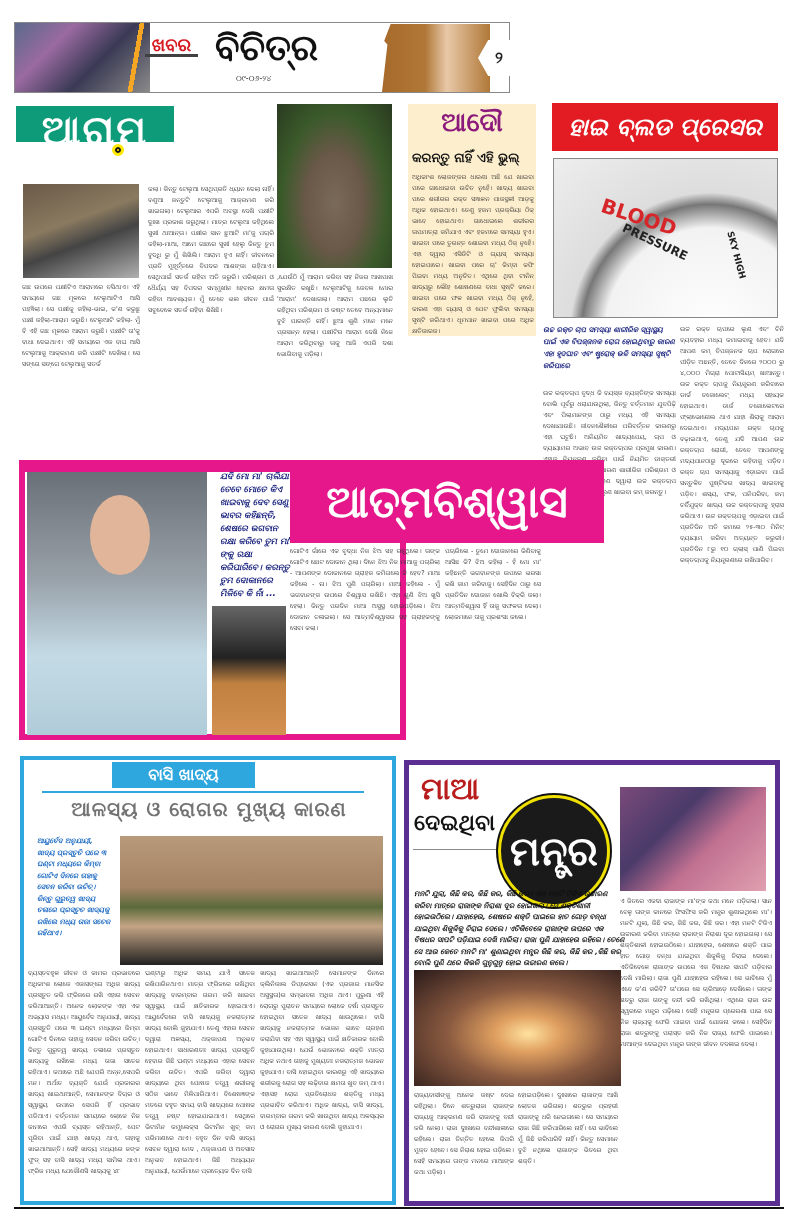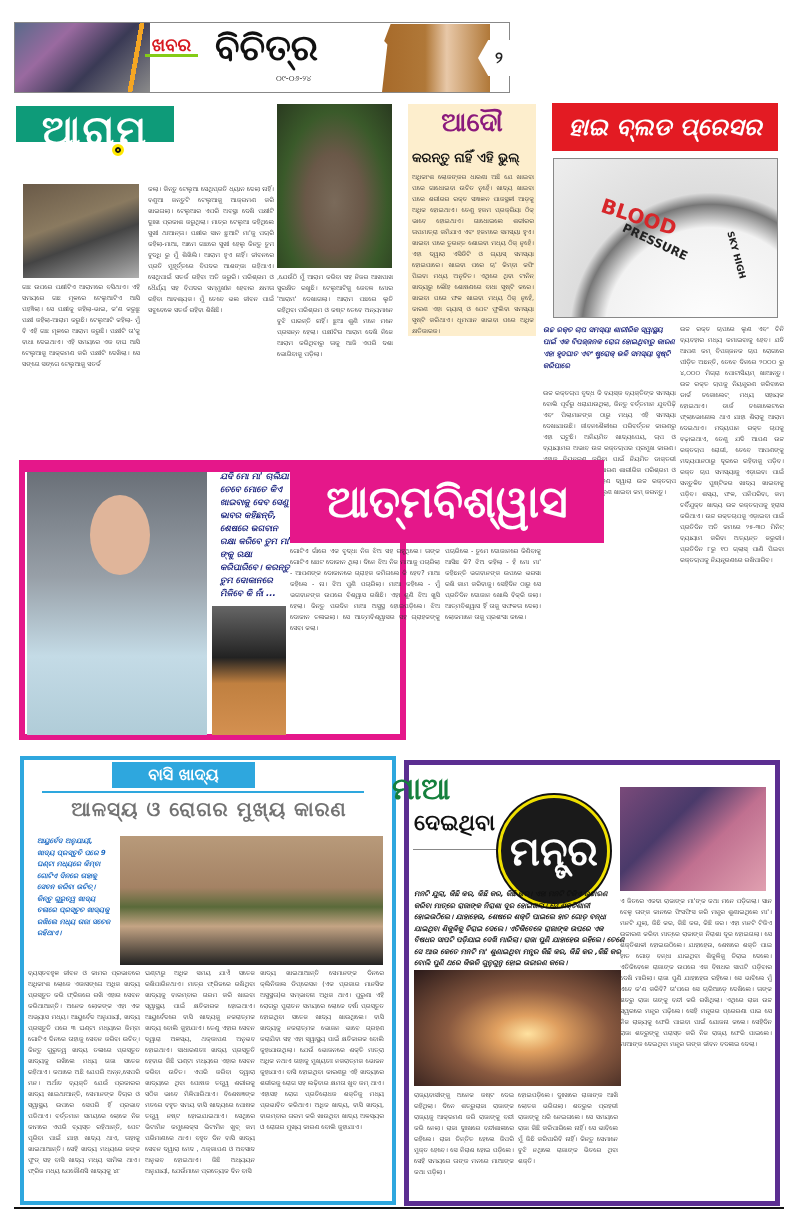--- a/index.html
+++ b/index.html
@@ -5,23 +5,23 @@
   * { box-sizing: border-box; margin: 0; padding: 0; }
   body { width: 800px; height: 1212px; background: #fff; font-family: "DejaVu Sans", sans-serif; position: relative; overflow: hidden; color: #222; }
   .abs { position: absolute; }
   .txt { font-size: 6.4px; line-height: 11px; color: #333; text-align: justify; overflow: hidden; }
   .photo { overflow: hidden; }
   #masthead-full { left: 14px; top: 22px; width: 496px; height: 71px; border: 1px solid #888; }
   .film-img { left: 15px; top: 23px; width: 135px; height: 69px;
     background: linear-gradient(135deg,#5a6a8a 0%,#9a6aa0 30%,#3a3a55 60%,#8a8a8a 100%); }
   .film-wedge { left: 118px; top: 23px; width: 36px; height: 69px;
     background: linear-gradient(100deg, transparent 0 45%, #f5a623 45% 55%, transparent 55%); }
-  .logo { left: 145px; top: 33px; width: 53px; height: 24px; font-weight: bold; color: #d71920; font-size: 18px; line-height: 24px; border-bottom: 3px solid #84cc16; text-align: center; }
+  .logo { left: 145px; top: 33px; width: 53px; height: 24px; font-weight: bold; color: #d71920; font-size: 18px; line-height: 24px; border-bottom: 3px solid #404040; text-align: center; }
   .section-title { left: 215px; top: 28px; font-size: 36px; font-weight: bold; color: #111; line-height: 40px; }
-  .date { left: 236px; top: 74px; font-size: 8px; color: #222; margin-left: 40px; }
+  .date { left: 236px; top: 74px; font-size: 8px; color: #222; }
   .actress { left: 382px; top: 24px; width: 108px; height: 68px;
     background: linear-gradient(90deg,#a76a2a 0%,#b07838 40%,#e8c8a8 60%,#b07838 100%); clip-path: polygon(8% 0,100% 0,100% 100%,0 100%,5% 30%,2% 25%); }
   .page-num { left: 478px; top: 40px; width: 34px; height: 36px; background: #fff; clip-path: polygon(30% 0,100% 0,100% 100%,30% 100%,0 50%);
     font-size: 16px; font-weight: bold; text-align: center; line-height: 36px; padding-left: 8px; }
 
   
   .aaram-head { left: 16px; top: 106px; width: 158px; height: 36px; background: #0e9b79; color: #fff; font-size: 40px; font-weight: bold; line-height: 48px; text-align: center; letter-spacing: 2px; }
   .eye { left: 112px; top: 144px; width: 12px; height: 12px; border-radius: 50%; background: #ffe800; border: 3px solid #ffe800; box-shadow: inset 0 0 0 2px #111; }
   .bird-img { left: 23px; top: 184px; width: 116px; height: 94px; background: linear-gradient(160deg,#6a5a48 0%,#8a7a60 40%,#444 60%,#b0b0b0 100%); }
   .rabbit-img { left: 277px; top: 104px; width: 115px; height: 164px; background: radial-gradient(ellipse at 50% 60%,#7a6a5a 0%,#6a5848 35%,#3a5a2a 65%,#2a3a20 100%); }
@@ -50,21 +50,21 @@
   
   .basi-frame { left: 20px; top: 756px; width: 376px; height: 449px; border: 4px solid #2ea7de; }
   .basi-label { left: 112px; top: 762px; width: 143px; height: 26px; background: #2ea7de; color: #fff; font-size: 16px; font-weight: bold; line-height: 26px; text-align: center; }
   .basi-rule { left: 42px; top: 791px; width: 322px; height: 2px; background: #2ea7de; }
   .basi-headline { left: 28px; top: 797px; width: 362px; font-size: 20px; font-weight: bold; color: #737373; text-align: center; letter-spacing: 1px; }
   .basi-side { left: 37px; top: 836px; width: 75px; font-size: 7px; line-height: 11.5px; font-weight: bold; font-style: italic; color: #1565c0; }
   .sofa-img { left: 120px; top: 836px; width: 263px; height: 129px; background: linear-gradient(180deg,#b89a7a 0%,#a48264 40%,#5a6a3a 55%,#c4a484 70%,#222 100%); }
 
   
   .mantra-frame { left: 404px; top: 760px; width: 376px; height: 446px; border: 5px solid #5b2e91; }
-  .mantra-title1 { left: 392px; top: 772px; font-size: 30px; font-weight: bold; color: #15803d; line-height: 34px; }
+  .mantra-title1 { left: 421px; top: 772px; font-size: 30px; font-weight: bold; color: #b91c1c; line-height: 34px; }
   .mantra-title2 { left: 414px; top: 808px; font-size: 22px; font-weight: bold; color: #111; line-height: 30px; }
   .mantra-circle { left: 498px; top: 795px; width: 112px; height: 112px; border-radius: 50%; background: #1a1a1a; border: 3px solid #f0e000; box-shadow: 0 0 0 2px #111; color: #fff; font-size: 40px; font-weight: bold; text-align: center; line-height: 106px; }
   .mantra-rule { left: 413px; top: 849px; width: 86px; height: 1px; background: #888; }
   .mantra-quote { left: 414px; top: 855px; width: 212px; font-size: 7.2px; line-height: 11.5px; font-weight: bold; font-style: italic; color: #111; margin-top: 33px; }
   .kings-img { left: 620px; top: 787px; width: 146px; height: 104px; background: linear-gradient(135deg,#7a4a7a 0%,#4a3a6a 35%,#c07090 60%,#e0a0b0 100%); }
   .rosary-img { left: 414px; top: 970px; width: 207px; height: 116px; background: radial-gradient(ellipse at 55% 55%,#ffe2a0 0%,#e0a060 20%,#8a5a40 50%,#2a1a1a 100%); }
 
   .bottom-rule { left: 14px; top: 1207px; width: 770px; height: 2px; background: #111; }
 </style>
 </head>
@@ -107,21 +107,21 @@
 <div class="abs quote">ଯଦି ମୋ ମା' ଚାଲିଯାଏ ତେବେ ମୋତେ କିଏ ଖାଇବାକୁ ଦେବ ସେଣୁ ଭାବର କହିଛନ୍ତି, ଶେଷରେ ଭଗବାନ ରକ୍ଷା କରିବେ ତୁମ ମା' ଙ୍କୁ ରକ୍ଷା କରିପାରିବେ। କରନ୍ତୁ ତୁମ ଦୋକାନରେ ମିଳିବେ କି ନାଁ ...</div>
 <div class="abs photo cat-img"></div>
 <div class="abs atma-head">ଆତ୍ମବିଶ୍ୱାସ</div>
 <div class="abs txt" style="left:290px;top:546px;width:150px;height:188px;">ଗୋଟିଏ ଗାଁରେ ଏକ ବୃଦ୍ଧା ନିଜ ଝିଅ ସହ ରହୁଥିଲେ। ତାଙ୍କ ଗୋଟିଏ ଛୋଟ ଦୋକାନ ଥିଲା। ଦିନେ ଝିଅ ନିଜ ମାଆକୁ ପଚାରିଲା - ଆପଣଙ୍କ ଦୋକାନରେ ଗ୍ରାହକ କମିଗଲେ କି ହେବ? ମାଆ କହିଲେ - ନା। ଝିଅ ପୁଣି ପଚାରିଲା। ମାଆ କହିଲେ - ମୁଁ ଭଗବାନଙ୍କ ଉପରେ ବିଶ୍ୱାସ ରଖିଛି। ଏହା ଶୁଣି ଝିଅ ଖୁସି ହେଲା। କିନ୍ତୁ ପରଦିନ ମାଆ ଅସୁସ୍ଥ ହୋଇପଡ଼ିଲେ। ଝିଅ ଦୋକାନ ଚଳାଇଲା। ସେ ଆତ୍ମବିଶ୍ୱାସର ସହ ଗ୍ରାହକଙ୍କୁ ସେବା କଲା।</div>
 <div class="abs txt" style="left:445px;top:546px;width:96px;height:188px;">ପଚାରିଲେ - ତୁମେ ଦୋକାନରେ କିଣିବାକୁ ଆସିଛ କି? ଝିଅ କହିଲା - ହଁ ମୋ ମା' କହିଛନ୍ତି ଭଗବାନଙ୍କ ଉପରେ ଭରସା ରଖି କାମ କରିବାକୁ। ସେହିଦିନ ଠାରୁ ସେ ପ୍ରତିଦିନ ଦୋକାନ ଖୋଲି ବିକ୍ରି କଲା। ଆତ୍ମବିଶ୍ୱାସ ହିଁ ତାକୁ ସଫଳତା ଦେଲା। ଲୋକମାନେ ତାକୁ ପ୍ରଶଂସା କଲେ।</div>
 
 <div class="abs basi-frame"></div>
 <div class="abs basi-label">ବାସି ଖାଦ୍ୟ</div>
 <div class="abs basi-rule"></div>
 <div class="abs basi-headline">ଆଳସ୍ୟ ଓ ରୋଗର ମୁଖ୍ୟ କାରଣ</div>
-<div class="abs basi-side">ଆୟୁର୍ବେଦ ଅନୁଯାୟୀ, ଖାଦ୍ୟ ପ୍ରସ୍ତୁତି ପରେ 9 ଘଣ୍ଟା ମଧ୍ୟରେ କିମ୍ବା ଗୋଟିଏ ଦିନରେ ତାହାକୁ ସେବନ କରିବା ଉଚିତ୍। କିନ୍ତୁ ଗୁରୁତ୍ୱ ଖାଦ୍ୟ ତଳାରେ ପ୍ରସ୍ତୁତ ଖାଦ୍ୟକୁ ରଖିଲେ ମଧ୍ୟ ତାଜା ସତେଜ ରହିଥାଏ।</div>
+<div class="abs basi-side">ଆୟୁର୍ବେଦ ଅନୁଯାୟୀ, ଖାଦ୍ୟ ପ୍ରସ୍ତୁତି ପରେ ୩ ଘଣ୍ଟା ମଧ୍ୟରେ କିମ୍ବା ଗୋଟିଏ ଦିନରେ ତାହାକୁ ସେବନ କରିବା ଉଚିତ୍। କିନ୍ତୁ ଗୁରୁତ୍ୱ ଖାଦ୍ୟ ତଳାରେ ପ୍ରସ୍ତୁତ ଖାଦ୍ୟକୁ ରଖିଲେ ମଧ୍ୟ ତାଜା ସତେଜ ରହିଥାଏ।</div>
 <div class="abs photo sofa-img"></div>
 <div class="abs txt" style="left:28px;top:968px;width:112px;height:234px;">ବ୍ୟସ୍ତବହୁଳ ଜୀବନ ଓ କାମର ପ୍ରଭାବରେ ଅଧିକାଂଶ ଲୋକେ ଏକାସଙ୍ଗେ ଅଧିକ ଖାଦ୍ୟ ପ୍ରସ୍ତୁତ କରି ଫ୍ରିଜରେ ରଖି ଏହାର ସେବନ କରିଥାଆନ୍ତି। ଅନେକ ଲୋକଙ୍କ ଏହା ଏକ ଅଭ୍ୟାସ ମଧ୍ୟ। ଆୟୁର୍ବେଦ ଅନୁଯାୟୀ, ଖାଦ୍ୟ ପ୍ରସ୍ତୁତି ପରେ ୩ ଘଣ୍ଟା ମଧ୍ୟରେ କିମ୍ବା ଗୋଟିଏ ଦିନରେ ତାହାକୁ ସେବନ କରିବା ଉଚିତ୍। କିନ୍ତୁ ଗୁରୁତ୍ୱ ଖାଦ୍ୟ ତଳାରେ ପ୍ରସ୍ତୁତ ଖାଦ୍ୟକୁ ରଖିଲେ ମଧ୍ୟ ତାଜା ସତେଜ ରହିଥାଏ। କଥାରେ ଅଛି ଯେପରି ଅନ୍ନ,ସେପରି ମନ। ଅର୍ଥାତ ବ୍ୟକ୍ତି ଯେଉଁ ପ୍ରକାରର ଖାଦ୍ୟ ଖାଇଥାଆନ୍ତି, ସେମାନଙ୍କ ବିଚାର ଓ ସ୍ୱାସ୍ଥ୍ୟ ଉପରେ ସେପରି ହିଁ ପ୍ରଭାବ ପଡିଥାଏ। ବର୍ତ୍ତମାନ ସମୟରେ ଲୋକେ ନିଜ କାମରେ ଏପରି ବ୍ୟସ୍ତ ରହିଥାନ୍ତି, ପେଟ ପୂରିବା ପାଇଁ ଯାହା ଖାଦ୍ୟ ଥାଏ, ତାହାକୁ ଖାଇଥାଆନ୍ତି। ସେହି ଖାଦ୍ୟ ମଧ୍ୟରେ ଜଙ୍କ ଫୁଡ୍ ସହ ବାସି ଖାଦ୍ୟ ମଧ୍ୟ ସାମିଲ ଥାଏ। ଫ୍ରିଜ ମଧ୍ୟ ଯେକୌଣସି ଖାଦ୍ୟକୁ ୪୮</div>
 <div class="abs txt" style="left:145px;top:968px;width:110px;height:234px;">ଘଣ୍ଟାରୁ ଅଧିକ ସମୟ ଯାଏଁ ସତେଜ ରଖିପାରିନଥାଏ। ମାତ୍ର ଫ୍ରିଜରେ ରଖିଥିବା ଖାଦ୍ୟକୁ ବାରମ୍ବାର ଗରମ କରି ଖାଇବା ସ୍ୱାସ୍ଥ୍ୟ ପାଇଁ କ୍ଷତିକାରକ ହୋଇଥାଏ। ଆୟୁର୍ବେଦରେ ବାସି ଖାଦ୍ୟକୁ ନକରାତ୍ମକ ଖାଦ୍ୟ ବୋଲି କୁହାଯାଏ। ତେଣୁ ଏହାର ସେବନ ଦ୍ୱାରା ଅଳସ୍ୟ, ଥକ୍କାପଣ ଅନୁଭବ ହୋଇଥାଏ। ସାଧାରଣତଃ ଖାଦ୍ୟ ପ୍ରସ୍ତୁତି ହେବାର କିଛି ଘଣ୍ଟା ମଧ୍ୟରେ ଏହାର ସେବନ କରିବା ଉଚିତ। ଏପରି କରିବା ଦ୍ୱାରା ଖାଦ୍ୟରେ ଥିବା ପୋଷକ ତତ୍ତ୍ୱ ଶରୀରକୁ ସଠିକ ଭାବେ ମିଳିପାରିଥାଏ। ବିଶେଷଜ୍ଞଙ୍କ ମତରେ ବହୁତ ସମୟ ବାସି ଖାଦ୍ୟରେ ପୋଷକ ତତ୍ତ୍ୱ ନଷ୍ଟ ହୋଇଯାଇଥାଏ। ସେଥିରେ ଭିଟାମିନ କମ୍ପ୍ଲେକ୍ସ ଭିଟାମିନ ଖୁବ୍ କମ୍ ପରିମାଣରେ ଥାଏ। ବହୁତ ଦିନ ବାସି ଖାଦ୍ୟ ସେବନ ଦ୍ୱାରା ମେଦ , ଥକ୍କାପଣ ଓ ଅବସାଦ ଅନୁଭବ ହୋଇଥାଏ। କିଛି ଅଧ୍ୟୟନ ଅନୁଯାୟୀ, ଯେଉଁମାନେ ପ୍ରତ୍ୟେକ ଦିନ ବାସି</div>
 <div class="abs txt" style="left:260px;top:968px;width:124px;height:234px;">ଖାଦ୍ୟ ଖାଇଥାଆନ୍ତି ସେମାନଙ୍କ ଦିନରେ କ୍ଲିନିକାଲ ଡିପ୍ରେସନ (ଏକ ପ୍ରକାର ମାନସିକ ଅସୁସ୍ଥତା)ର ସମ୍ଭାବନା ଅଧିକ ଥାଏ। ପୁରୁଣା ଏହି ରୋଗରୁ ପୁରାତନ ସମୟରେ ଲୋକେ ବର୍ଷା ପ୍ରସ୍ତୁତ ହୋଇଥିବା ସତେଜ ଖାଦ୍ୟ ଖାଉଥିଲେ। ବାସି ଖାଦ୍ୟକୁ ନକରାତ୍ମକ ଭୋଜନ ଭାବେ ଗ୍ରହଣ କରାଯିବା ସହ ଏହା ସ୍ୱାସ୍ଥ୍ୟ ପାଇଁ କ୍ଷତିକାରକ ବୋଲି କୁହାଯାଉଥିଲା। ଯେଉଁ ଭୋଜନରେ ଶକ୍ତି ମାତ୍ରା ଅଧିକ ନଥାଏ ତାହାକୁ ମୁଖ୍ୟତଃ ନକରାତ୍ମକ ଭୋଜନ କୁହାଯାଏ। ବାସି ହୋଇଥିବା କାରଣରୁ ଏହି ଖାଦ୍ୟରେ ଶରୀରକୁ ରୋଗ ସହ ଲଢ଼ିବାର କ୍ଷମତା ଖୁବ କମ୍ ଥାଏ। ଏହାସହ ରୋଗ ପ୍ରତିରୋଧକ ଶକ୍ତିକୁ ମଧ୍ୟ ପ୍ରଭାବିତ କରିଥାଏ। ଅଧିକ ଖାଦ୍ୟ, ବାସି ଖାଦ୍ୟ, ବାରମ୍ବାର ଗରମ କରି ଖାଉଥିବା ଖାଦ୍ୟ ଅଳସ୍ୟର ଓ ରୋଗର ମୁଖ୍ୟ କାରଣ ବୋଲି କୁହାଯାଏ।</div>
 
 <div class="abs mantra-frame"></div>
 <div class="abs mantra-title1">ମାଆ</div>
 <div class="abs mantra-title2">ଦେଇଥିବା</div>
 <div class="abs mantra-rule"></div>
 <div class="abs mantra-circle">ମନ୍ତ୍ର</div>

